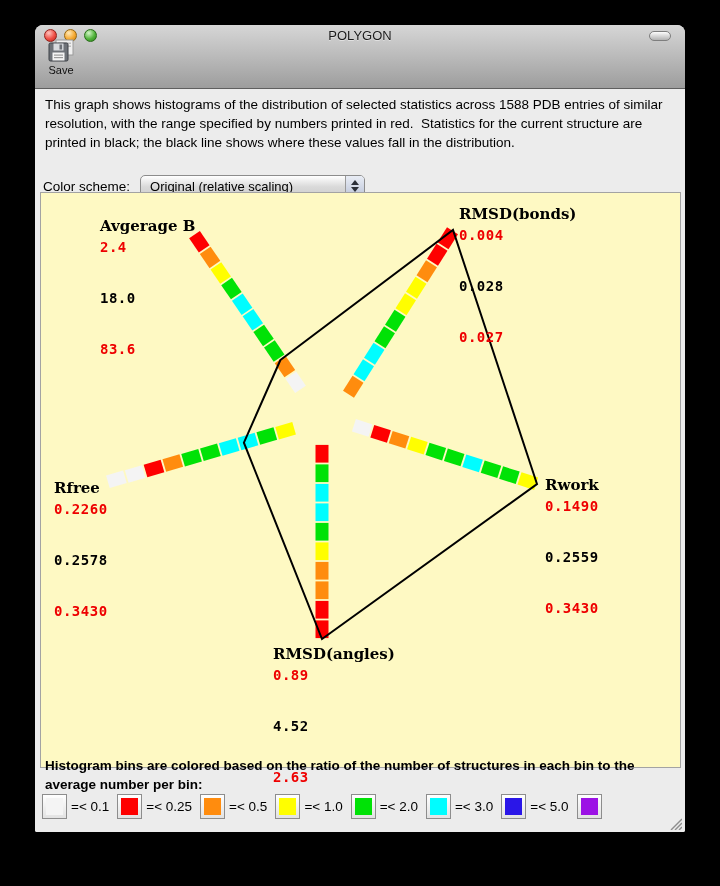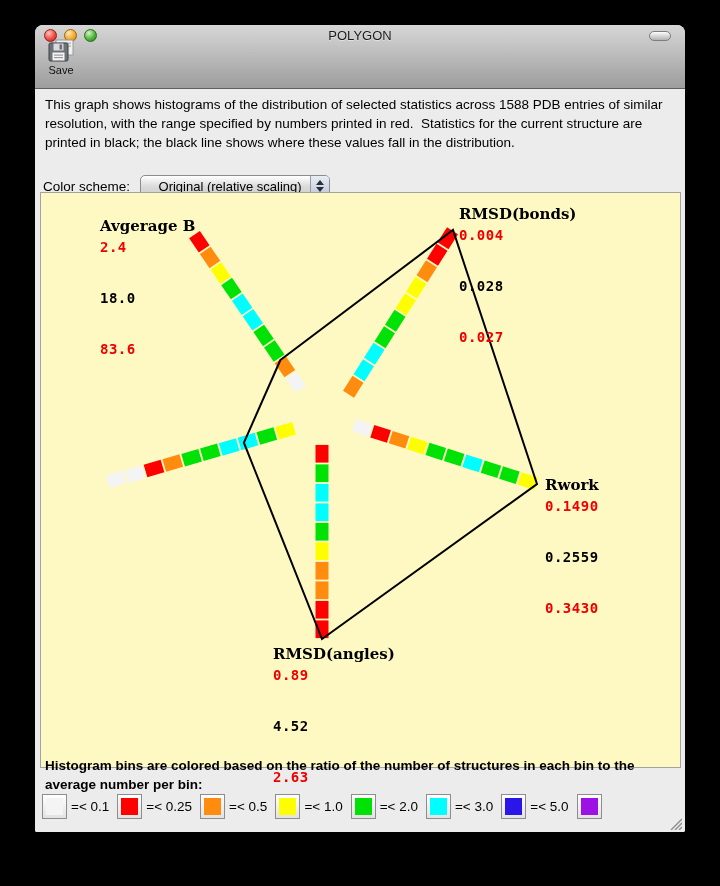--- a/index.html
+++ b/index.html
@@ -29,24 +29,24 @@
   .save-btn { position:absolute; left:6px; top:2px; width:40px; height:38px;
               display:flex; flex-direction:column; align-items:center; cursor:default; }
   .save-btn .lbl { font-size:11px; color:#101010; margin-top:1px; }
 
   
   .content { position:absolute; left:0; top:65px; width:650px; height:742px; background:#ececec; }
   .desc { position:absolute; left:10px; top:5px; width:634px; font-size:13.5px;
           line-height:19px; color:#000; white-space:pre-wrap; }
   .scheme-row { position:absolute; left:8px; top:69px; height:24px; display:flex; align-items:center;margin-top:15px; }
   .scheme-label { font-size:13.5px; color:#000; margin-right:10px; }
-  .popup { width:190px; height:22px; border:1px solid #8c8c8c; border-radius:5px;
+  .popup { width:225px; height:22px; border:1px solid #8c8c8c; border-radius:5px;
            background:linear-gradient(#ffffff,#d9d9d9 55%, #cfcfcf);
            display:flex; align-items:center; position:relative;
-           box-shadow:0 1px 0 rgba(255,255,255,.7);text-align:center; }
+           box-shadow:0 1px 0 rgba(255,255,255,.7); }
   .popup-text { font-size:13px; color:#000; padding-left:9px; flex:1; white-space:nowrap; overflow:hidden; }
   .popup-cap { width:19px; height:100%; border-left:1px solid #9a9a9a; border-radius:0 4px 4px 0;
                background:linear-gradient(#e9edf5,#bfc7da); display:flex; flex-direction:column;
                align-items:center; justify-content:center; gap:2px; }
   .tri-up   { width:0; height:0; border-left:4px solid transparent; border-right:4px solid transparent; border-bottom:5px solid #2b2f38; }
   .tri-down { width:0; height:0; border-left:4px solid transparent; border-right:4px solid transparent; border-top:5px solid #2b2f38; }
 
   
   .plot { position:absolute; left:5px; top:102px; width:641px; height:576px;
           background:#fef9c3; border:1px solid #a3a3a3; }
@@ -203,20 +203,26 @@
               <div class="axis-val red first">0.1490</div>
               <div class="axis-val black">0.2559</div>
               <div class="axis-val red">0.3430</div>
             </div>
             <div class="axis-block" style="left: 232px; top: 452px;">
               <div class="axis-name">RMSD(angles)</div>
               <div class="axis-val red first">0.89</div>
               <div class="axis-val black">4.52</div>
               <div class="axis-val red">2.63</div>
             </div>
+            <div class="axis-block" style="left: 13px; top: 286px;">
+              <div class="axis-name">Rfree</div>
+              <div class="axis-val red first">0.2260</div>
+              <div class="axis-val black">0.2578</div>
+              <div class="axis-val red">0.3430</div>
+            </div>
           </div>
       </div>
 
       <p class="footer-text">Histogram bins are colored based on the ratio of the number of structures in each bin to the average number per bin:</p>
       <div class="legend" id="legend">
           <span class="chip">
             <span class="swatch">
               <span class="swatch-inner" style="background: rgb(244, 244, 244);"></span>
             </span>
             <span class="chip-label">=&lt; 0.1</span>

